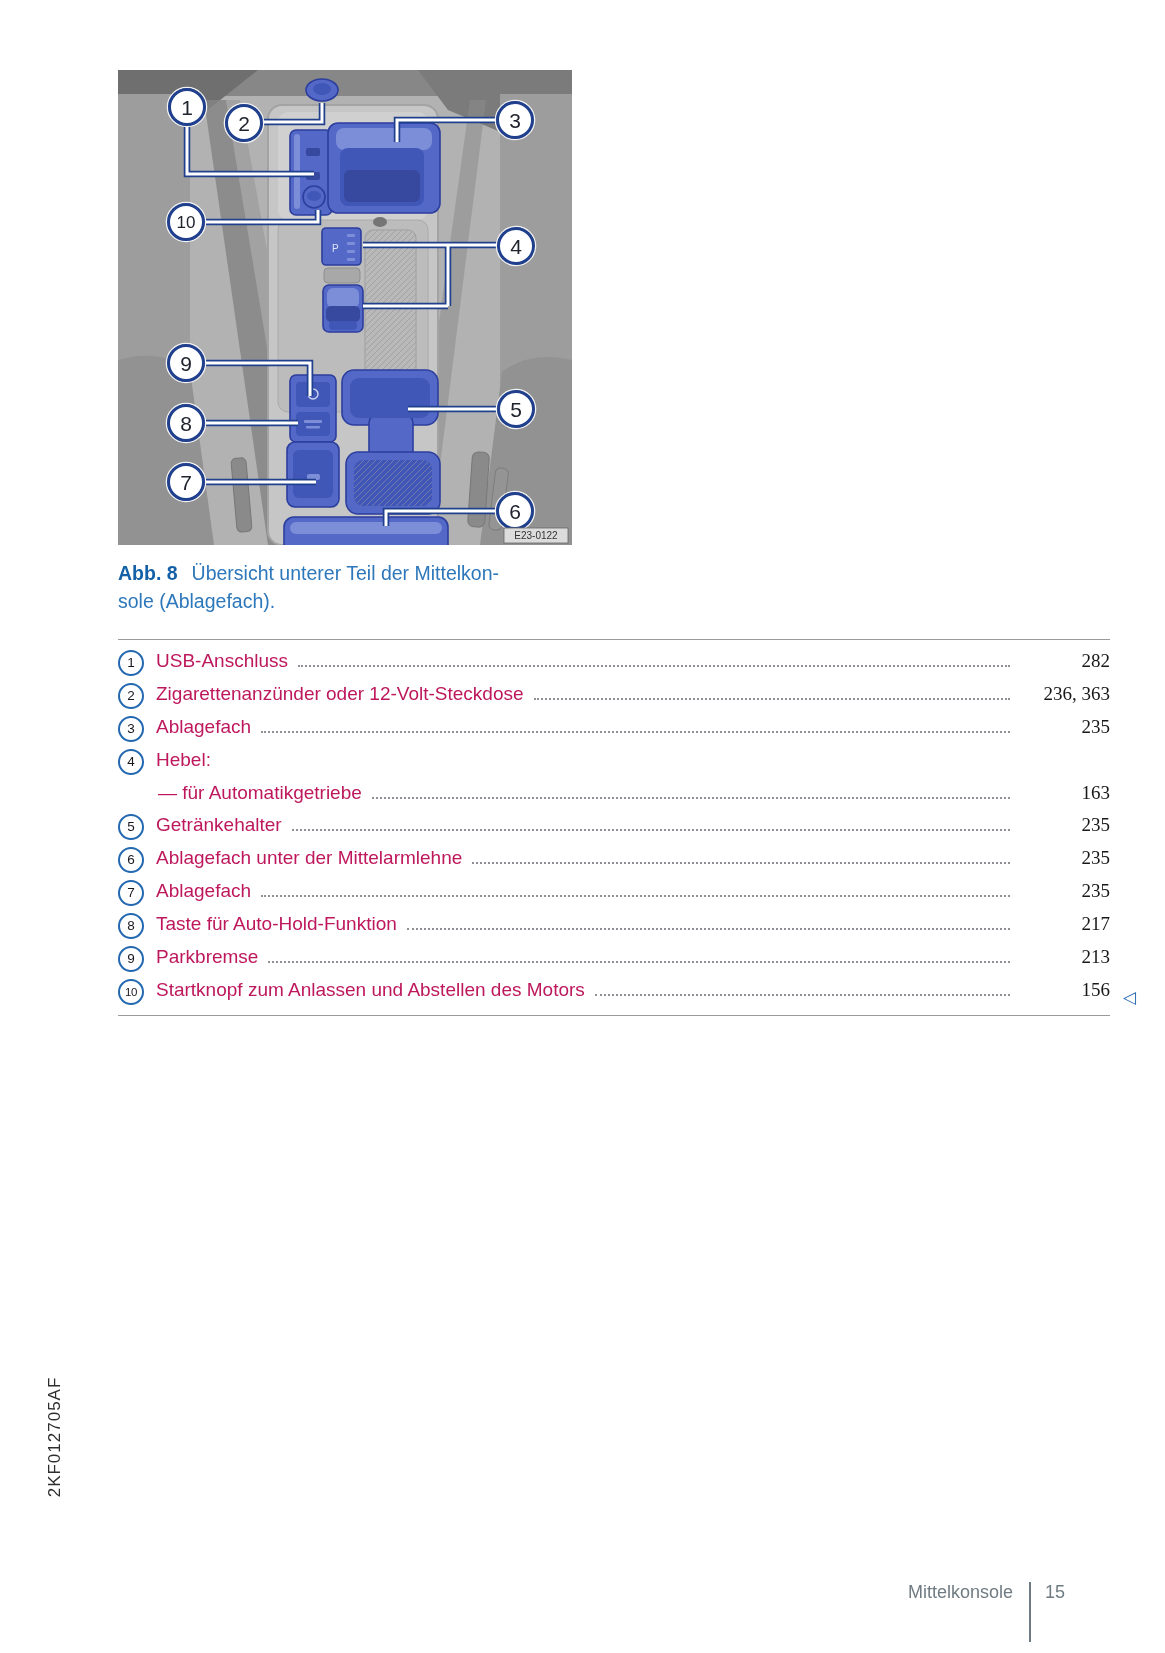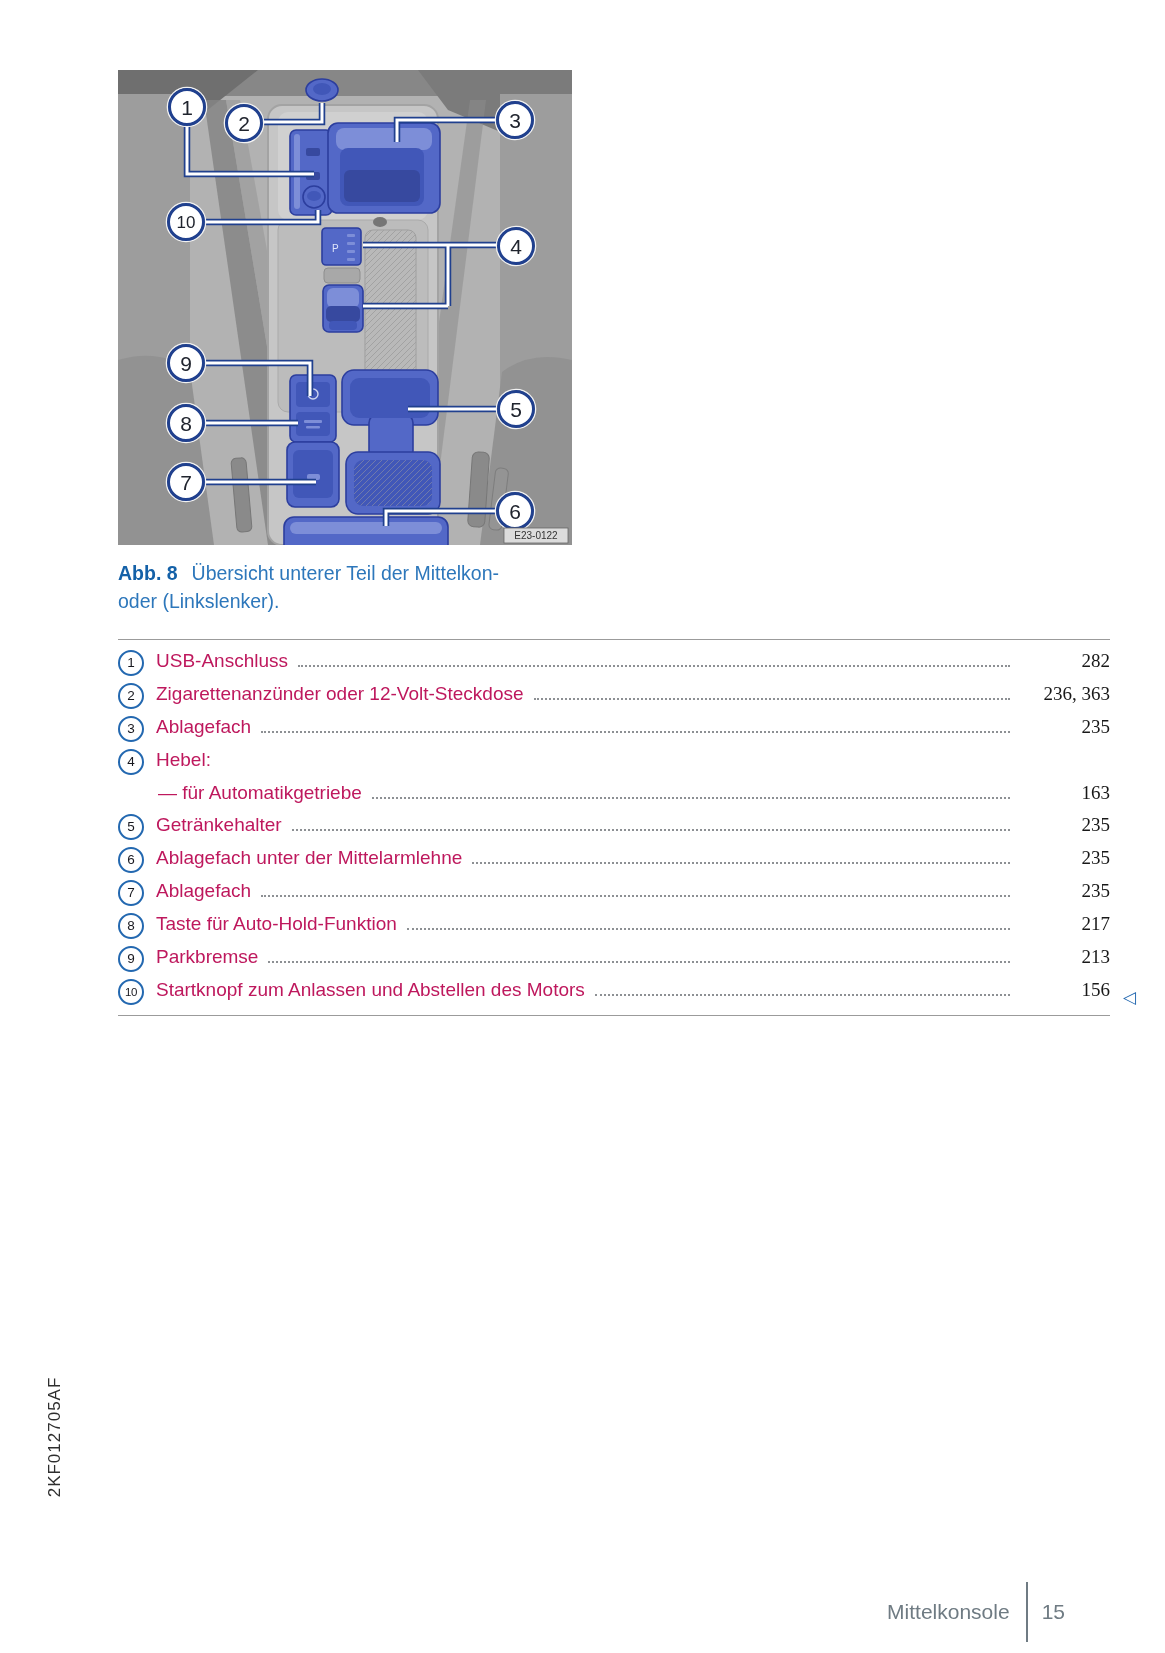--- a/index.html
+++ b/index.html
@@ -40,22 +40,22 @@
   .dots{flex:1;height:0;border-bottom:2px dotted #8d9094;margin:0 10px;min-width:20px;}
   .lpage{min-width:90px;text-align:right;white-space:nowrap;position:relative;color:#181818;font-family:Liberation Serif, serif;}
   .sub{padding-left:40px;}
   .tri{position:absolute;right:-26px;bottom:-7px;font-size:17px;color:#2368b0;}
 
   
   .side-code{position:absolute;left:55px;top:1437px;transform:translate(-50%,-50%) rotate(-90deg);
              white-space:nowrap;font-size:17px;letter-spacing:1px;color:#2e2e2e;}
 
   
-  .footer{position:absolute;top:1582px;right:100px;display:flex;align-items:center;
-          height:60px;color:#6f7b83;font-size:21px;}
+  .footer{position:absolute;top:1582px;right:100px;display:flex;align-items:flex-start;
+          height:60px;color:#6f7b83;font-size:18px;}
   .footer .sec{margin-right:16px;}
   .footer .bar{width:2px;height:60px;background:#6f7b83;margin-right:14px;}
 </style>
 </head>
 <body>
 
 <div class="page">
 
   <div class="fig">
     <svg width="454" height="475" viewBox="0 0 454 475">
@@ -243,21 +243,21 @@
 
       <g>
         <rect class="codebx" x="386" y="458" width="64" height="15"></rect>
         <text class="codetx" x="418" y="469">E23-0122</text>
       </g>
     </svg>
   </div>
 
   <div class="caption">
     <span class="abb">Abb. 8</span><span>Übersicht unterer Teil der Mittelkon-</span><br>
-    <span>oder (Linkslenker).</span>
+    <span>sole (Ablagefach).</span>
   </div>
 
   <div class="legend">
 
     <div class="row">
       <span class="lnum">1</span>
       <span class="llabel">USB-Anschluss</span>
       <span class="dots"></span>
       <span class="lpage">282</span>
     </div>

